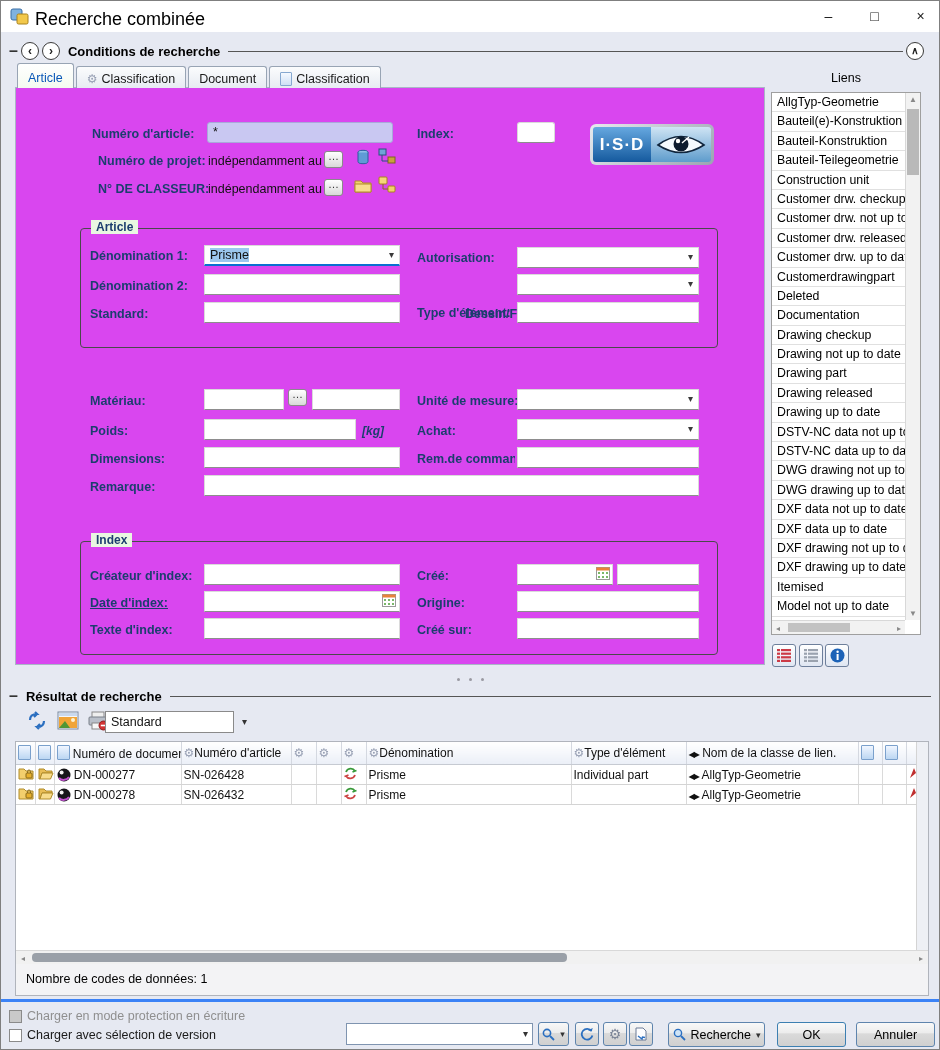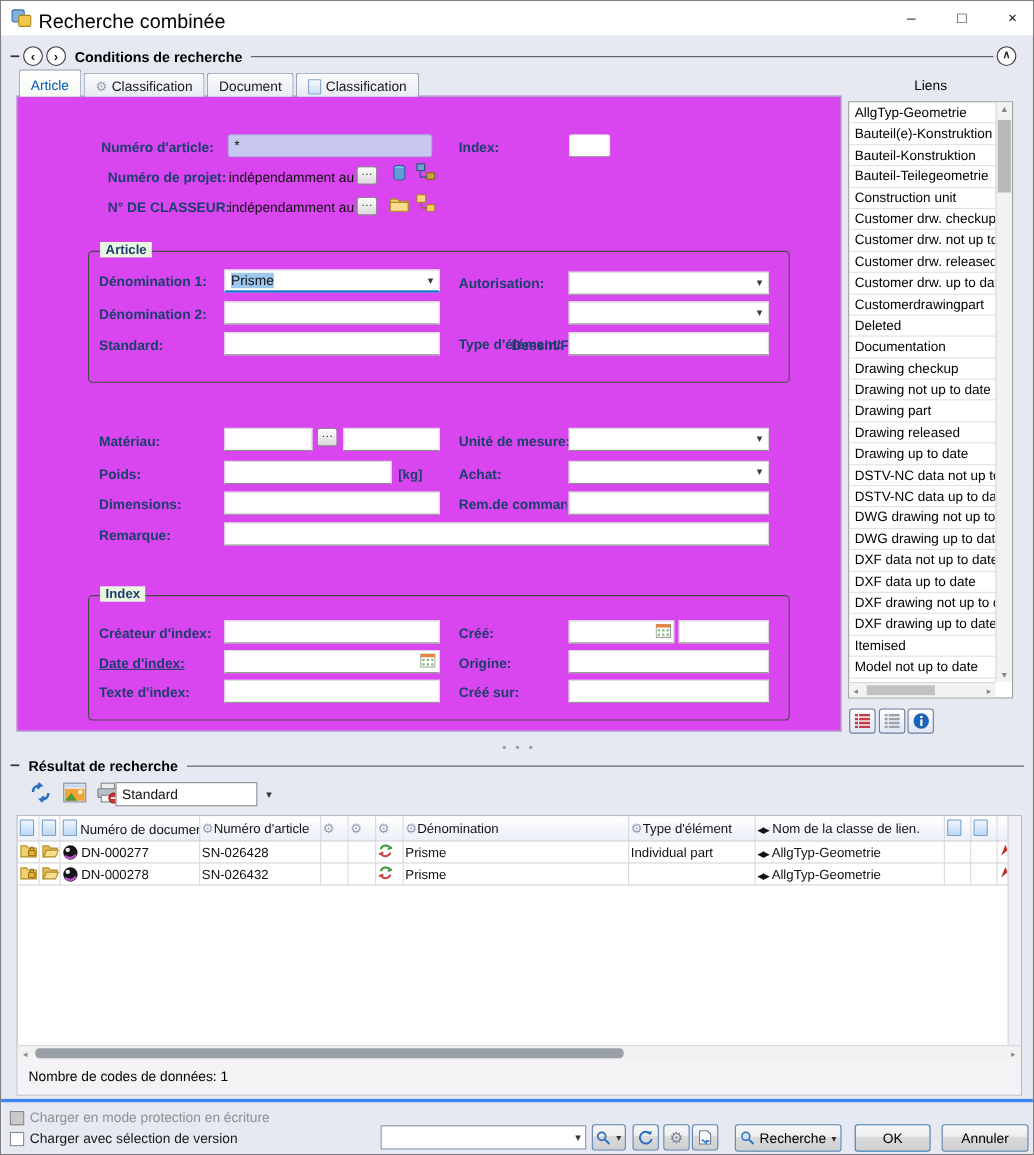--- a/index.html
+++ b/index.html
@@ -37,21 +37,21 @@
        height:21px;box-sizing:border-box;font-size:12.5px;padding:2px 5px;white-space:nowrap;overflow:hidden;}
   .combo::after{content:"▾";position:absolute;right:5px;top:3px;font-size:10px;color:#3a3a3a;}
   .inp-lav{background:#c9c8f2;border:1px solid #a9a8da;border-radius:3px;}
   .sel{background:#9cc7ee;}
   .focused{border-bottom:2px solid #0a6fd0;}
   .browse{position:absolute;width:19px;height:17px;border:1px solid #8a8a8a;border-radius:3px;
           background:linear-gradient(#ffffff,#d9d9d9);font-size:11px;line-height:9px;text-align:center;color:#333;box-sizing:border-box;}
   .plain-val{position:absolute;font-size:12.5px;color:#111;white-space:nowrap;}
   .grp{position:absolute;border:1px solid #4a4a4a;border-radius:4px;}
   .grp-title{position:absolute;top:-9px;left:10px;background:#e9f7e1;padding:0 5px;color:#1c3e6e;font-weight:700;font-size:12px;}
-  .unit{position:absolute;color:#1c3e6e;font-weight:700;font-size:12px;}
+  .unit{position:absolute;color:#1c3e6e;font-weight:700;font-size:12px;font-style:italic;}
   .cal{position:absolute;width:14px;height:13px;}
   .ficon{position:absolute;width:18px;height:17px;}
   
   .logo{position:absolute;left:588px;top:122px;width:124px;height:41px;border-radius:6px;
         background:linear-gradient(135deg,#e7eaee,#9aa4b2);padding:3px;box-sizing:border-box;display:flex;}
   .logo-left{width:58px;background:linear-gradient(#66a8e0,#155a9e);display:flex;align-items:center;justify-content:center;
              color:#fff;font-weight:700;font-size:17px;letter-spacing:1px;border-radius:3px 0 0 3px;}
   .logo-right{flex:1;background:linear-gradient(#cfe4f4,#5e9ccc);border-radius:0 3px 3px 0;display:flex;align-items:center;justify-content:center;}
   
   .liens-title{position:absolute;left:770px;top:70px;width:150px;text-align:center;font-size:12.5px;color:#000;}
@@ -165,20 +165,31 @@
   <svg class="ficon" style="left:338px;top:89px;" viewBox="0 0 18 17">
     <path d="M1 4 h6 l2 2 h8 v9 H1 z" fill="#f3cf6d" stroke="#b08c2c"></path>
     <path d="M1 7 h16 v8 H1 z" fill="#f8dd8d" stroke="#b08c2c"></path>
   </svg>
   <svg class="ficon" style="left:362px;top:88px;" viewBox="0 0 18 17">
     <rect x="1" y="1" width="8" height="7" rx="1" fill="#f5d678" stroke="#a8821f"></rect>
     <rect x="10" y="10" width="7" height="6" rx="1" fill="#f3cf6d" stroke="#a8821f"></rect>
     <path d="M5 8 v5 h5" fill="none" stroke="#8a6a1a"></path>
   </svg>
 
+  <div class="logo" style="left:574px;top:36px;">
+    <div class="logo-left">I·S·D</div>
+    <div class="logo-right">
+      <svg width="52" height="26" viewBox="0 0 52 26">
+        <path d="M3 13 Q26 -4 49 13 Q26 28 3 13 Z" fill="#f4f9fd" stroke="#10253c" stroke-width="1.6"></path>
+        <circle cx="26" cy="12" r="7.5" fill="#0c1b2e"></circle>
+        <circle cx="23" cy="9" r="2.2" fill="#fff"></circle>
+        <path d="M27 11 L34 5" stroke="#fff" stroke-width="1.4"></path>
+      </svg>
+    </div>
+  </div>
 
   <div class="grp" style="left:64px;top:140px;width:636px;height:118px;">
     <span class="grp-title">Article</span>
   </div>
   <div class="lbl" style="left:74px;top:161px;">Dénomination 1:</div>
   <div class="inp combo focused" style="left:188px;top:157px;width:196px;">
     <span class="sel">Prisme</span>
   </div>
   <div class="lbl" style="left:401px;top:163px;">Autorisation:</div>
   <div class="inp combo" style="left:501px;top:159px;width:182px;"></div>

